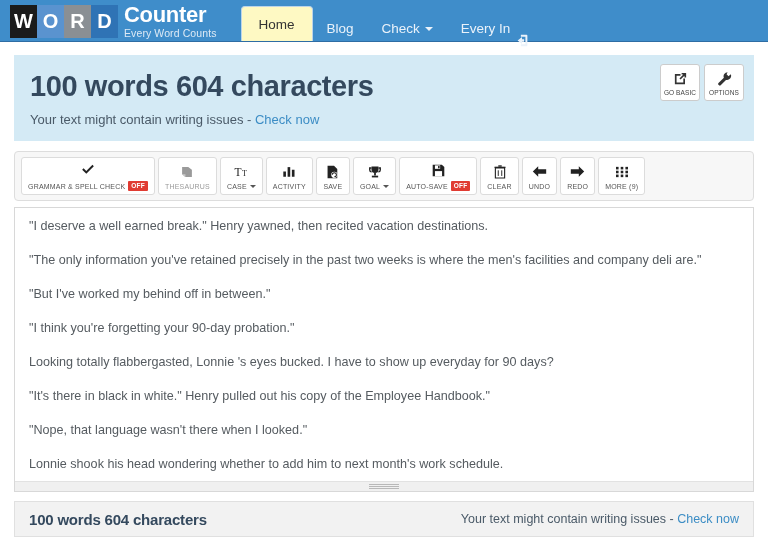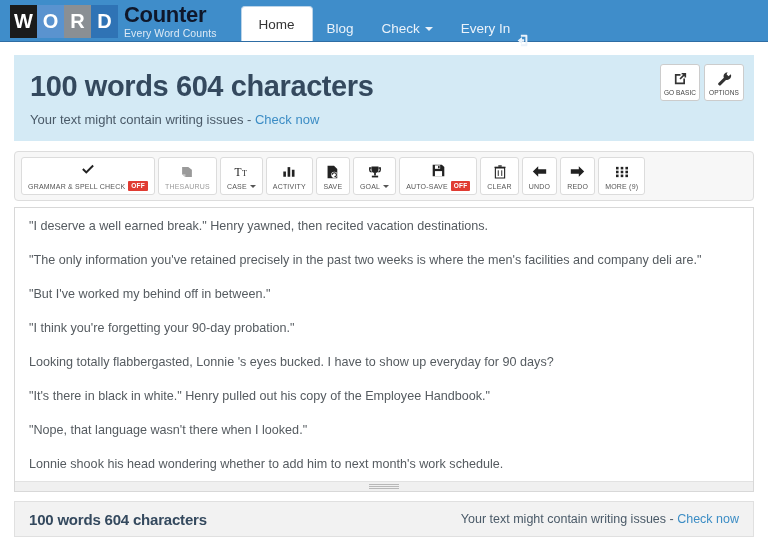--- a/index.html
+++ b/index.html
@@ -51,21 +51,21 @@
   .logo-box.b2 { background: #5a93cf; }
   .logo-box.b3 { background: #8a8f94; }
   .logo-box.b4 { background: #2f73b5; }
 
   .brand-text {
     margin-left: 6px;
     line-height: 1;
     padding-top: 1px;
   }
   .brand-main {
-    color: #0f172a;
+    color: #ffffff;
     font-size: 22px;
     font-weight: bold;
     letter-spacing: -0.3px;
     display: block;
     line-height: 22px;
   }
   .brand-sub {
     color: #dce9f5;
     font-size: 10.5px;
     display: block;
@@ -85,21 +85,21 @@
     font-size: 13.5px;
     padding: 8px 14px;
     height: 41px;
     line-height: 41px;
     display: flex;
     align-items: center;
     cursor: pointer;
     white-space: nowrap;
   }
   .nav-item.active {
-    background: #ffffff;
+    background: #fef9c3;
     color: #333333;
     border: 1px solid #bcd4e8;
     border-bottom: none;
     border-radius: 4px 4px 0 0;
     height: 35px;
     margin-top: 6px;
     line-height: 35px;
     padding: 0 17px;
     box-sizing: border-box;
   }

